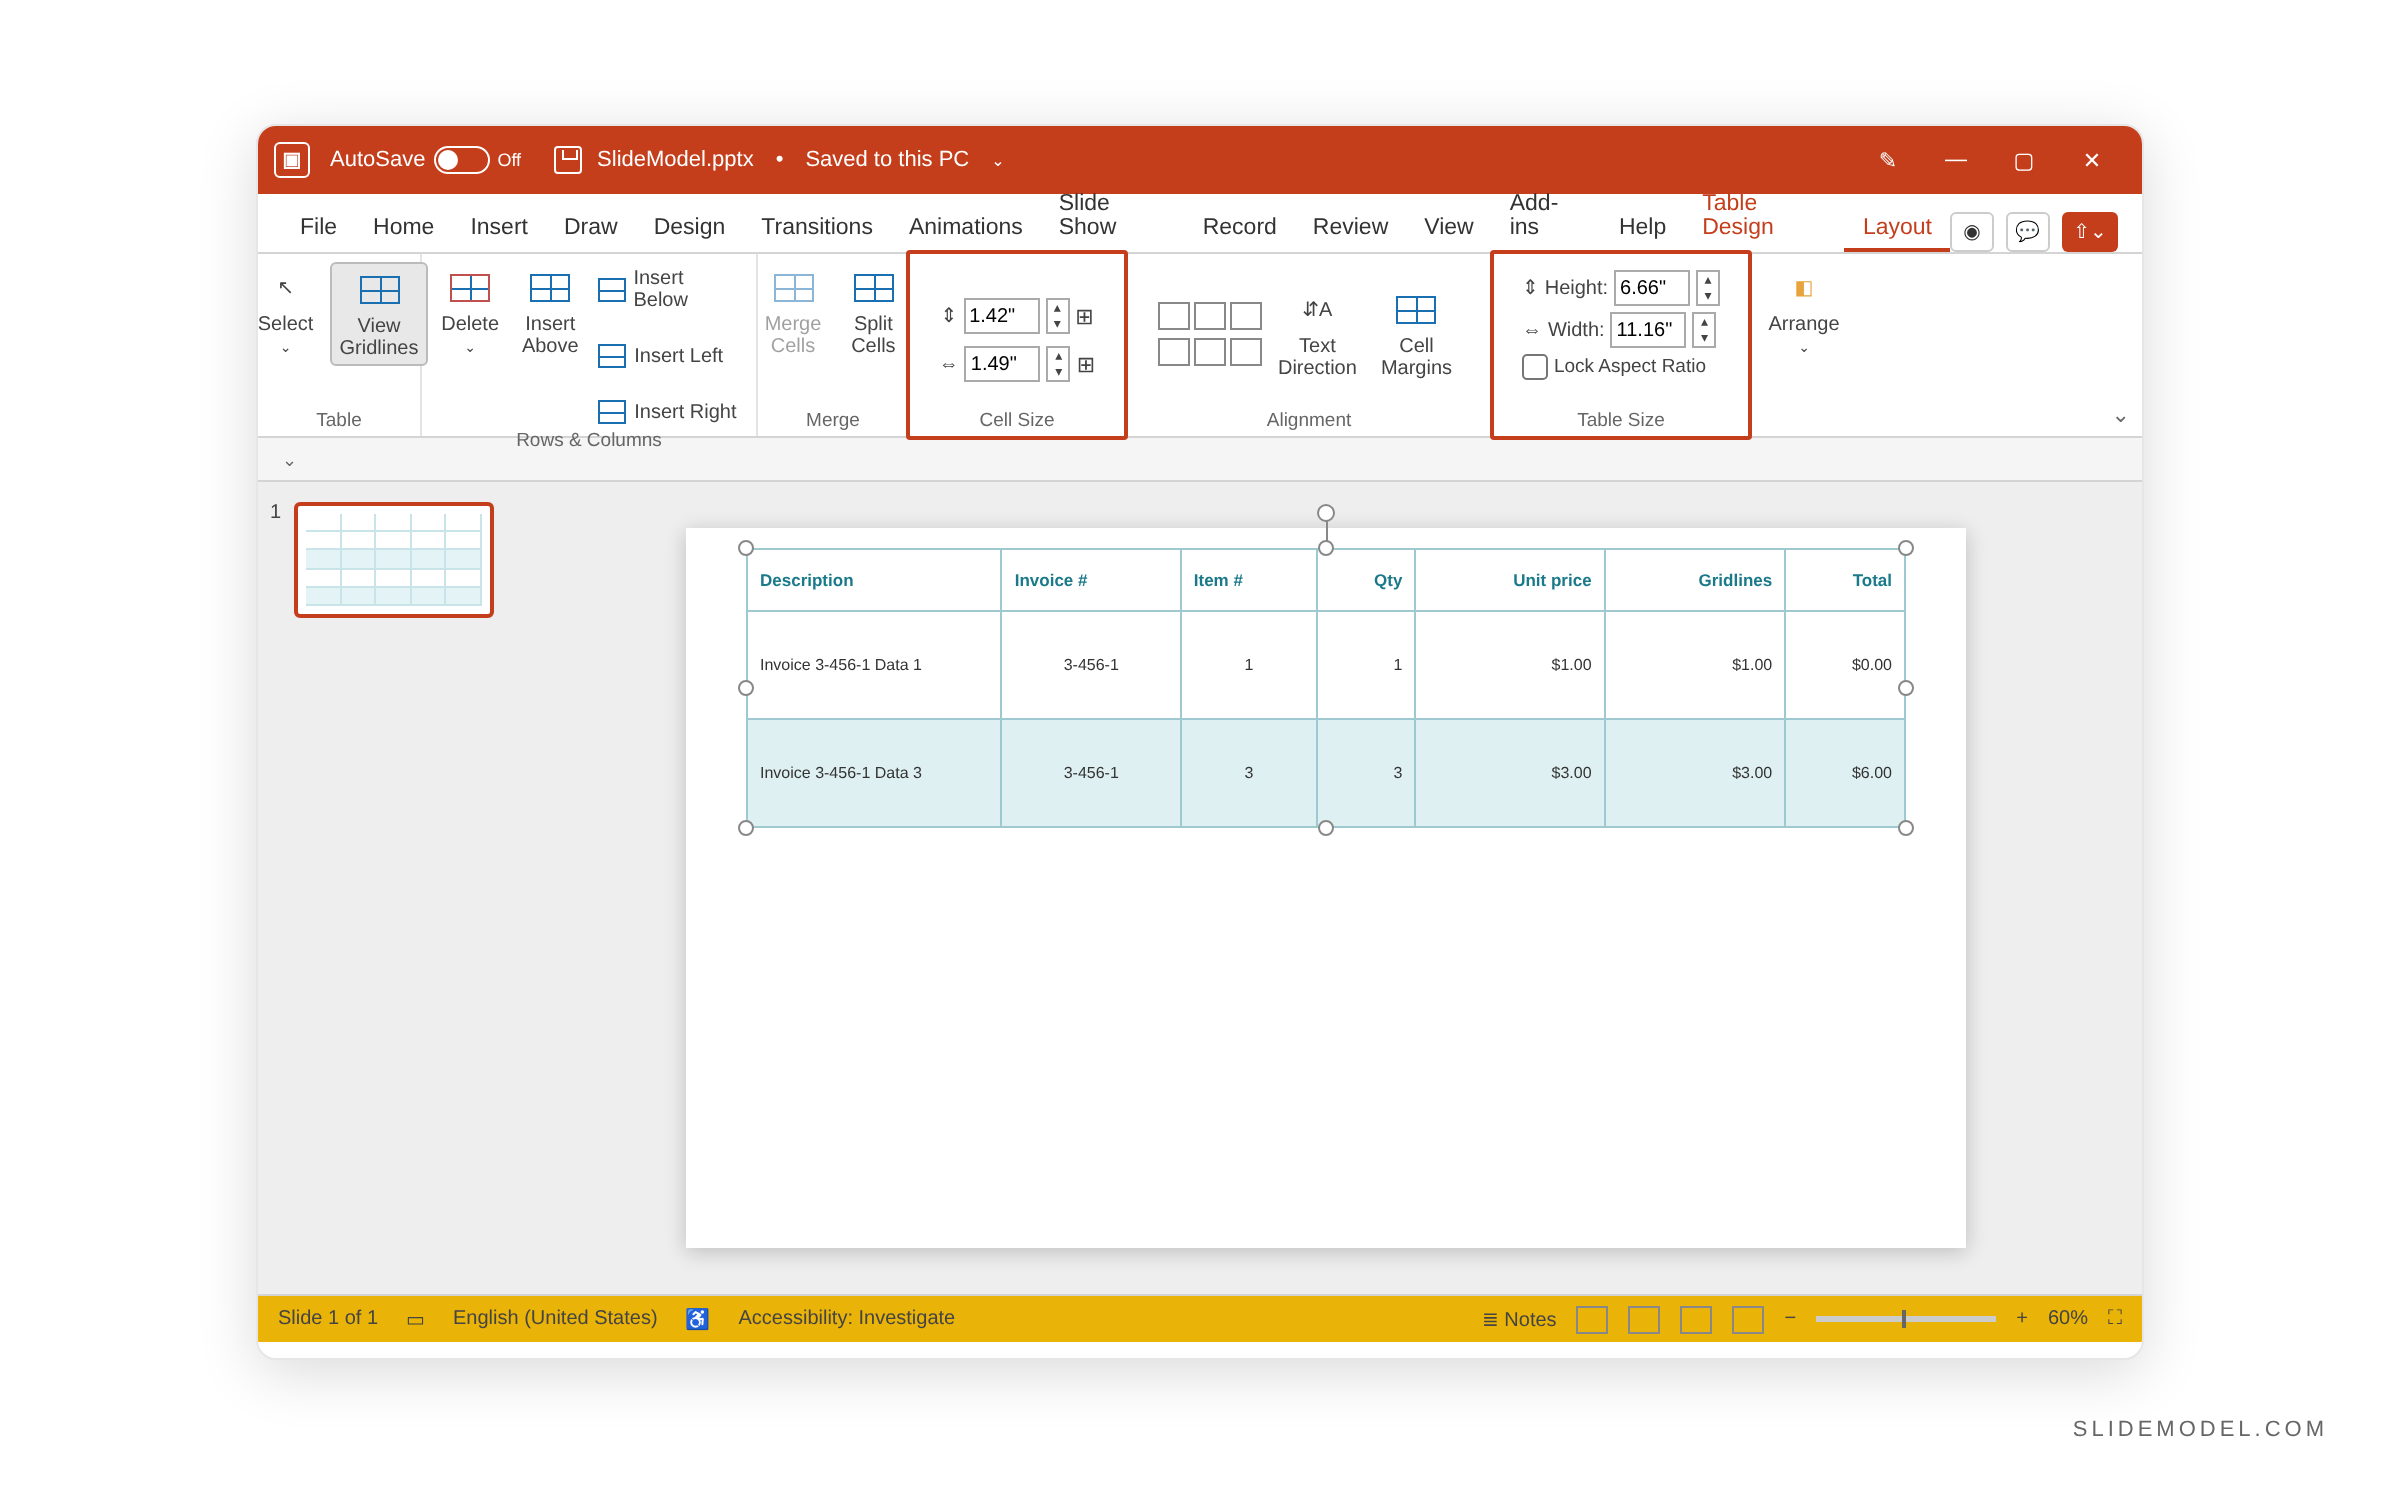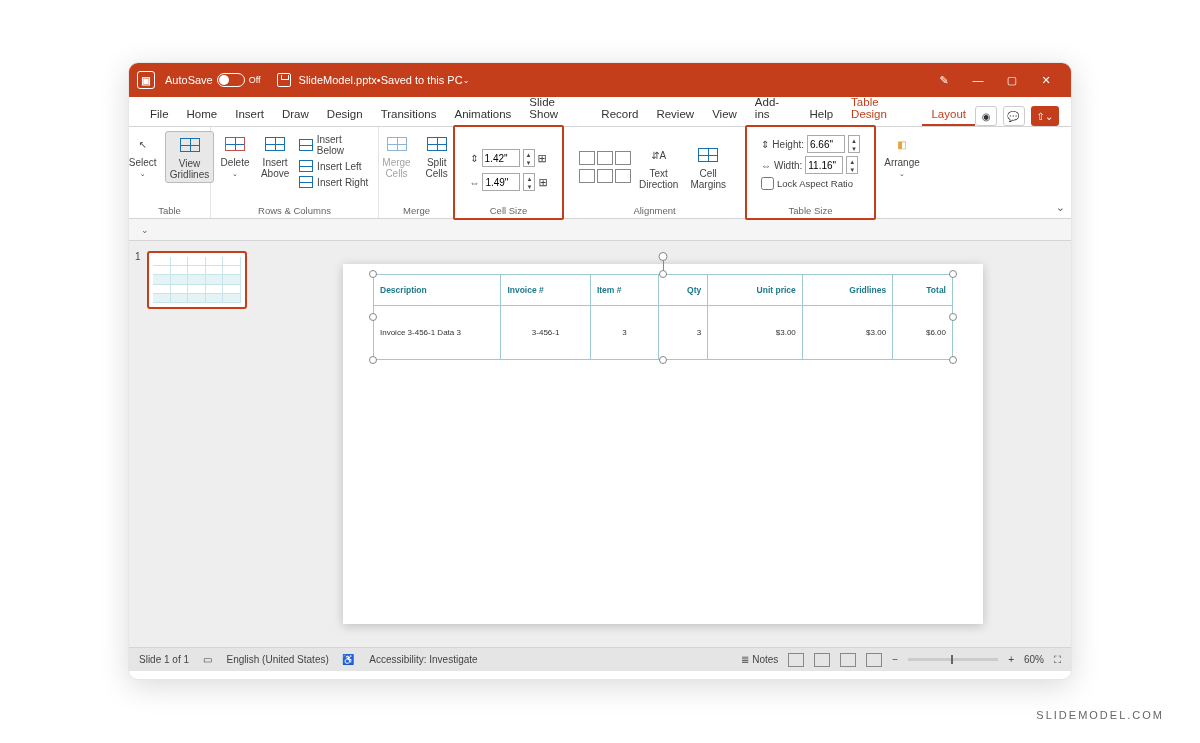--- a/index.html
+++ b/index.html
@@ -5,21 +5,21 @@
   * { box-sizing: border-box; margin: 0; padding: 0; font-family: "Segoe UI", Arial, sans-serif; }
   body { background: #fff; width: 1200px; height: 743px; position: relative; }
   .frame { position: absolute; left: 128px; top: 62px; width: 944px; height: 618px; background:#fff; border-radius:10px; box-shadow:0 6px 30px rgba(0,0,0,.15); overflow:hidden; border:1px solid #e6e6e6;}
   .titlebar { height: 34px; background:#c43e1c; display:flex; align-items:center; color:#fff; font-size:11px; padding:0 8px; }
   .p-icon { width:18px;height:18px;border:1px solid #fff;border-radius:3px;display:flex;align-items:center;justify-content:center;font-size:10px;font-weight:bold;margin-right:10px;}
   .autosave { display:flex;align-items:center;gap:4px;margin-right:8px;}
   .toggle { width:28px;height:14px;border:1px solid #fff;border-radius:7px;display:flex;align-items:center;padding:1px;}
   .toggle .knob{width:10px;height:10px;background:#fff;border-radius:50%;}
   .save-ic{width:14px;height:14px;border:1px solid #fff;border-radius:2px;margin:0 8px;position:relative;}
   .save-ic::before{content:"";position:absolute;top:1px;left:3px;width:6px;height:4px;border:1px solid #fff;border-top:none;}
-  .title-text{display:flex;align-items:center;gap:0;}
+  .title-text{display:flex;align-items:center;gap:11px;}
   .search-box{margin-left:20px;width:250px;height:22px;background:#d9603f;border:1px solid #e88a72;border-radius:3px;display:flex;align-items:center;padding:0 8px;gap:6px;color:#fff;}
   .search-box .mag{width:10px;height:10px;border:1.5px solid #fff;border-radius:50%;position:relative;}
   .search-box .mag::after{content:"";position:absolute;width:4px;height:1.5px;background:#fff;bottom:-2px;right:-3px;transform:rotate(45deg);}
   .spacer{flex:1;}
   .winbtn{width:34px;height:34px;display:flex;align-items:center;justify-content:center;color:#fff;}
   .ribbon-tabs{height:30px;background:#fff;border-bottom:1px solid #d4d4d4;display:flex;align-items:flex-end;padding:0 12px;font-size:11.5px;color:#333;}
   .ribbon-tabs .tab{padding:6px 9px;cursor:pointer;}
   .ribbon-tabs .tab.ctx{color:#c43e1c;}
   .ribbon-tabs .tab.active{color:#c43e1c;border-bottom:2px solid #c43e1c;padding-bottom:4px;}
   .ribbon-tabs .right{margin-left:auto;display:flex;gap:6px;align-items:center;}
@@ -32,21 +32,21 @@
   .bigbtn{display:flex;flex-direction:column;align-items:center;gap:2px;padding:2px 4px;min-width:36px;}
   .bigbtn .ic{width:22px;height:22px;display:flex;align-items:center;justify-content:center;}
   .bigbtn.active{background:#e8e8e8;border:1px solid #bbb;border-radius:3px;}
   .grid-ic{width:20px;height:14px;border:1px solid #1a6fb0;position:relative;}
   .grid-ic::before,.grid-ic::after{content:"";position:absolute;background:#1a6fb0;}
   .grid-ic::before{left:50%;top:0;bottom:0;width:1px;}
   .grid-ic::after{top:50%;left:0;right:0;height:1px;}
   .smbtn{display:flex;align-items:center;gap:4px;padding:1px 2px;font-size:10px;}
   .smbtn .mic{width:14px;height:12px;border:1px solid #1a6fb0;position:relative;}
   .smbtn .mic::before{content:"";position:absolute;top:50%;left:0;right:0;height:1px;background:#1a6fb0;}
-  .stack{display:flex;flex-direction:column;gap:2px;}
+  .stack{display:flex;flex-direction:column;gap:14px;}
   .hl{border:2px solid #c43e1c;border-radius:2px;position:absolute;pointer-events:none;}
   .spin{display:flex;align-items:center;gap:3px;}
   .spin input{width:38px;height:18px;font-size:10px;border:1px solid #aaa;padding:0 2px;}
   .spin-s{display:flex;flex-direction:column;border:1px solid #aaa;}
   .spin-s div{width:10px;height:8px;font-size:7px;display:flex;align-items:center;justify-content:center;line-height:1;}
   .ribbon-collapse{position:absolute;right:6px;bottom:4px;font-size:11px;color:#666;}
   .qat{height:22px;background:#f5f5f5;border-bottom:1px solid #d4d4d4;display:flex;align-items:center;padding:0 12px;}
   .qat .ar{font-size:9px;color:#666;}
   .work{display:flex;height:406px;background:#eeeeee;}
   .thumbs{width:126px;background:#eee;padding:10px 8px;overflow:hidden;}
@@ -66,21 +66,21 @@
   .tbl-wrap{position:absolute;left:30px;top:10px;width:580px;}
   .tbl{width:100%;border-collapse:collapse;font-size:9px;}
   .tbl th{color:#1b7a8a;font-weight:600;padding:10px 6px;text-align:left;border:1px solid #9ec9d0;background:#fff;font-size:8.5px;}
   .tbl th:nth-child(n+3){text-align:right;}
   .tbl td{padding:22px 6px;border:1px solid #9ec9d0;font-size:8px;color:#333;}
   .tbl td:nth-child(n+3){text-align:right;}
   .tbl tbody tr:nth-child(even){background:#dff0f2;}
   .tbl td:nth-child(2){text-align:center;}
   .tbl td:nth-child(3){text-align:center;}
   .tbl th:nth-child(2),.tbl th:nth-child(3){text-align:left;}
-  .status{height:24px;background:#e5e5e5;border-top:1px solid #d4d4d4;display:flex;align-items:center;font-size:10px;color:#444;padding:0 10px;gap:14px;}
+  .status{height:24px;background:#eab308;border-top:1px solid #d4d4d4;display:flex;align-items:center;font-size:10px;color:#444;padding:0 10px;gap:14px;}
   .status .right{margin-left:auto;display:flex;align-items:center;gap:10px;}
   .vbtn{width:16px;height:14px;border:1px solid #888;}
   .zoom-sl{width:90px;height:3px;background:#ccc;position:relative;}
   .zoom-sl::before{content:"";position:absolute;left:48%;top:-3px;width:2px;height:9px;background:#666;}
   .brand{position:absolute;right:36px;bottom:22px;font-size:11px;letter-spacing:2px;color:#666;font-weight:300;}
 </style>
 </head>
 <body>
 
 <div class="frame">
@@ -371,20 +371,29 @@
                   <th>Invoice #</th>
                   <th>Item #</th>
                   <th>Qty</th>
                   <th>Unit price</th>
                   <th>Gridlines</th>
                   <th>Total</th>
                 </tr>
               </thead>
             <tbody id="tbody">
                 <tr>
+                  <td>Invoice 3-456-1 Data 1</td>
+                  <td>3-456-1</td>
+                  <td>1</td>
+                  <td>1</td>
+                  <td>$1.00</td>
+                  <td>$1.00</td>
+                  <td>$0.00</td>
+                </tr>
+                <tr>
                   <td>Invoice 3-456-1 Data 3</td>
                   <td>3-456-1</td>
                   <td>3</td>
                   <td>3</td>
                   <td>$3.00</td>
                   <td>$3.00</td>
                   <td>$6.00</td>
                 </tr>
               </tbody>
           </table>

